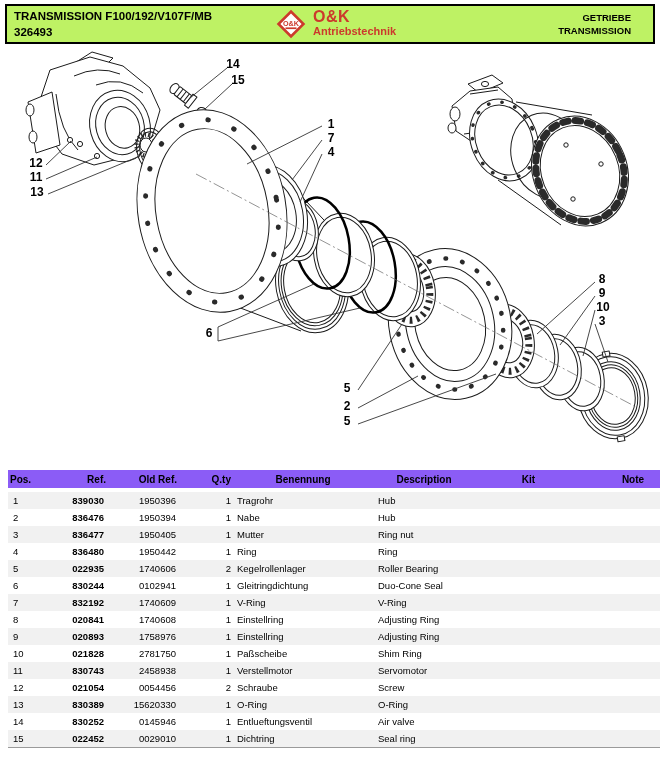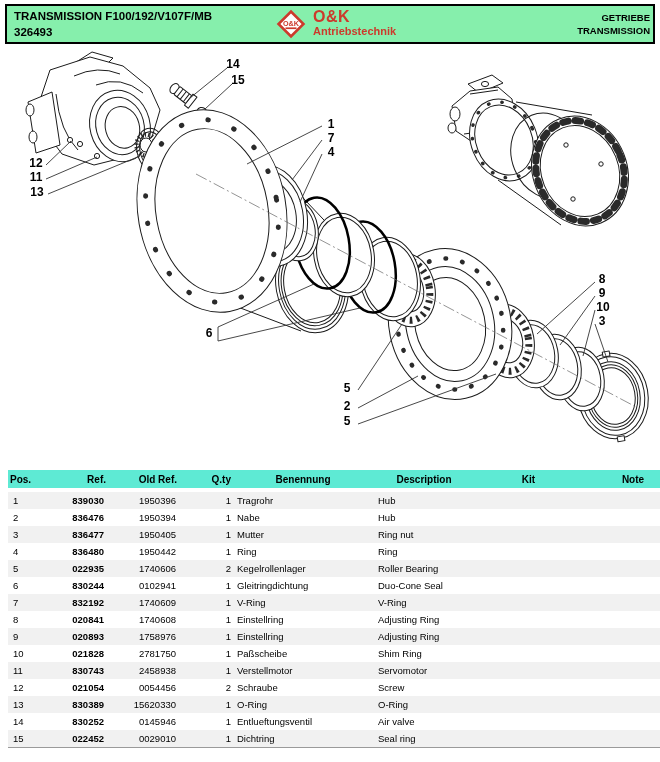--- a/index.html
+++ b/index.html
@@ -1,45 +1,45 @@
 <!DOCTYPE html>
 <html><head>
 <meta charset="utf-8">
 <style>
   html,body { margin:0; padding:0; background:#fff; }
   body { width:660px; height:762px; font-family:"Liberation Sans", sans-serif; color:#000; position:relative; overflow:hidden; }
 
   
   .header-box { position:absolute; left:5px; top:4px; width:646px; height:36px;
-    border:2px solid #000; background:#86efac; display:flex; align-items:center; }
+    border:2px solid #000; background:#bef264; display:flex; align-items:center; }
   .header-left { padding:1px 7px; line-height:16px; font-weight:bold; font-size:11.5px; flex:0 0 255px; }
   .header-logo { display:flex; align-items:flex-start; gap:7px; flex:1 1 auto; }
   .logo-diamond { width:30px; height:30px; position:relative; flex:0 0 30px; }
   .logo-name { color:#cc3a2c; line-height:15px; }
   .logo-name .l1 { font-size:16px; font-weight:bold; letter-spacing:0.5px; }
   .logo-name .l2 { font-size:11px; font-weight:bold; }
-  .header-right { text-align:right; padding-right:3px; font-weight:bold; font-size:9.5px; line-height:13px; flex:0 0 130px; }
+  .header-right { text-align:right; padding-right:22px; font-weight:bold; font-size:9.5px; line-height:13px; flex:0 0 130px; }
 
   
   .diagram { position:absolute; left:0; top:44px; width:660px; height:424px; background:#fff; }
   .diagram svg { position:absolute; left:0; top:0; }
   .callout { position:absolute; transform:translate(-50%,-50%); font-weight:bold;
     font-size:12px; line-height:12px; color:#000; white-space:nowrap; }
 
   .s   { fill:none; stroke:#1b1b1b; stroke-width:1; stroke-linejoin:round; }
   .sf  { fill:#fff; stroke:#1b1b1b; stroke-width:1; stroke-linejoin:round; }
   .blk { fill:none; stroke:#000; stroke-width:2.5; }
   .dots{ fill:none; stroke:#2a2a2a; stroke-linecap:round; }
   .tick{ fill:none; stroke:#2a2a2a; }
   .axis{ fill:none; stroke:#666; stroke-width:0.7; stroke-dasharray:12 3 2 3; }
   .ldr { fill:none; stroke:#333; stroke-width:0.9; }
 
   
   .parts-table { position:absolute; left:8px; top:470px; width:644px; border-collapse:collapse; table-layout:fixed; }
-  .parts-table th { background:#5eead4; font-size:10px; font-weight:bold; height:18px; padding:0 2px;
+  .parts-table th { background:#8b5cf6; font-size:10px; font-weight:bold; height:18px; padding:0 2px;
     border-bottom:4px solid #fff; }
   .parts-table td { font-size:9.5px; height:17px; padding:0 2px; vertical-align:middle; }
   .parts-table tr.odd td { background:#f1f1f1; }
   .parts-table tr.last td { border-bottom:1px solid #9a9a9a; }
   .col-pos  { width:32px; text-align:left; }
   .col-ref  { width:60px; text-align:right; }
   .col-old  { width:67px; text-align:right; }
   .col-qty  { width:50px; text-align:right; }
   .col-ben  { width:136px; text-align:left; }
   .col-desc { width:98px;  text-align:left;margin-top:28px; }

